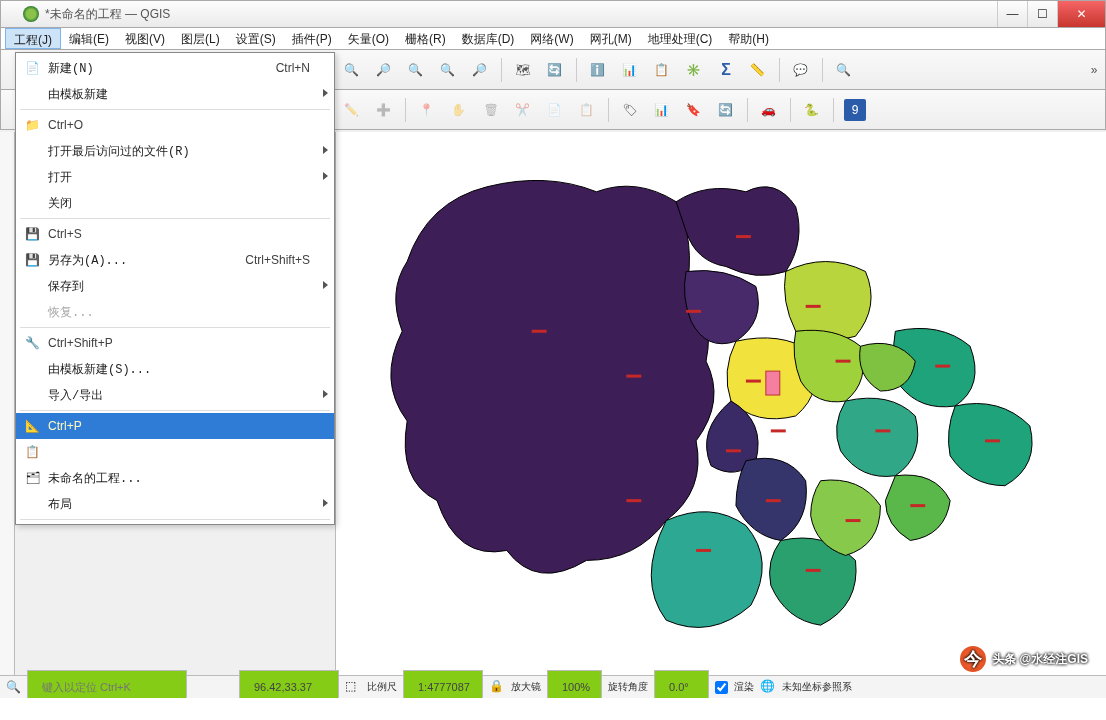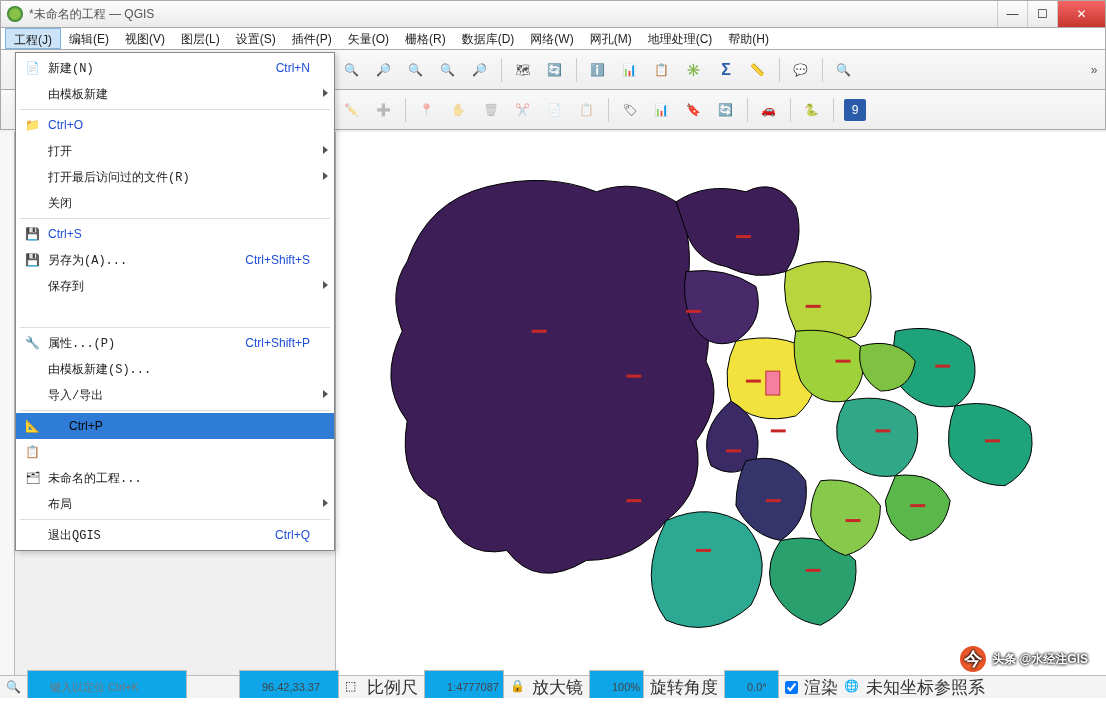--- a/index.html
+++ b/index.html
@@ -1,19 +1,19 @@
 <!DOCTYPE html>
 <html><head>
 <meta charset="utf-8">
 <style>
 * { box-sizing: border-box; margin: 0; padding: 0; font-family: "Microsoft YaHei", sans-serif; font-size: 12px; }
 body { width: 1106px; height: 720px; background: #f0f0f0; position: relative; overflow: hidden; }
 
 
-.titlebar { height: 28px; background: linear-gradient(#fdfdfd,#eaeaea); border: 1px solid #aaa; display: flex; align-items: center; padding-left: 6px; }
+.titlebar { height: 28px; background: linear-gradient(#fdfdfd,#eaeaea); border: 1px solid #aaa; display: flex; align-items: center; padding-left: 22px; }
 .titlebar .qicon { width: 16px; height: 16px; background: radial-gradient(circle,#8bc34a 40%,#2e7d32 70%); border-radius: 50%; margin-right: 6px; flex: 0 0 16px;}
 .titlebar .title { flex: 1; color: #555; }
 .winbtns { display: flex; height: 100%; }
 .winbtn { width: 30px; display:flex;align-items:center;justify-content:center; border-left:1px solid #ccc; color:#333;}
 .winbtn.close { background: linear-gradient(#f56565,#c8352e); color:#fff; width:48px; }
 
 
 .menubar { height: 22px; background: #fff; border: 1px solid #aaa; border-top:none; display: flex; align-items: stretch; padding-left: 4px; }
 .menubar .mitem { padding: 3px 8px; color:#222; cursor: default; }
 .menubar .mitem.active { background: #cde3f8; border:1px solid #7eb4ea; margin:0; }
@@ -22,38 +22,38 @@
 .toolrow { height: 40px; background: linear-gradient(#f9f9f9,#eeeeee); border:1px solid #aaa; border-top:none; display:flex; align-items:center; gap:10px; padding-left: 340px; }
 .toolrow.tb2 { padding-left: 340px; }
 .tbtn { width:22px; height:22px; display:flex; align-items:center; justify-content:center; color:#555; }
 .tsep { width:1px; height:24px; background:#ccc; }
 
 
 .dropdown { position:absolute; left:15px; top:52px; width:320px; background:#fff; border:1px solid #888; box-shadow:2px 2px 6px rgba(0,0,0,.2); z-index:50; padding:2px 0;}
 .ditem { height:26px; display:flex; align-items:center; padding:0 24px 0 8px; color:#222; position:relative;}
 .ditem .dicon { width:18px; height:18px; margin-right:6px; flex:0 0 18px; display:flex; align-items:center; justify-content:center;}
 .ditem .dlabel { flex:1;font-family:Liberation Mono, monospace; }
-.ditem .dshort { color:#1d4ed8; }
+.ditem .dshort { color:#404040; }
 .ditem .darrow { position:absolute; right:6px; top:8px; border-left:5px solid #555; border-top:4px solid transparent; border-bottom:4px solid transparent;}
 .ditem.hi { background:#2f7cd6; color:#fff; }
-.ditem.hi .dshort { color:#000000;margin-left:21px; }
+.ditem.hi .dshort { color:#fef9c3; }
 .ditem.dis { color:#aaa; }
 .dsep { height:1px; background:#ddd; margin:2px 4px; }
 
 
 .leftstrip { position:absolute; left:0; top:132px; width:15px; height:543px; background:#f7f7f7; border-right:1px solid #bbb; }
 
 
 .mapcanvas { position:absolute; left:335px; top:132px; right:0; bottom:45px; background:#fff; border-left:1px solid #bbb; }
 .mapcanvas svg { width:100%; height:100%; }
 
 
 .statusbar { position:absolute; left:0; right:0; bottom:22px; height:23px; background:#f4f4f4; border-top:1px solid #bbb; display:flex; align-items:center; gap:6px; padding:0 6px;}
-.statusbar .sfield { height:34px; border:1px solid #bbb; background:#0ea5e9; padding:1px 22px; font-size:11px; color:#444; display:flex; align-items:center;}
-.statusbar .slabel { color:#333; font-size:17px; }
+.statusbar .sfield { height:34px; border:1px solid #bbb; background:#84cc16; padding:1px 14px; font-size:11px; color:#444; display:flex; align-items:center;}
+.statusbar .slabel { color:#333; font-size:10px; }
 .statusbar .sicon { width:16px;height:16px; }
 
 
 .watermark { position:absolute; right:18px; bottom:48px; font-size:22px; font-weight:bold; color:#fff; text-shadow:0 0 3px #000,0 0 3px #000; display:flex; align-items:center; gap:6px;}
 .watermark .wicon{width:26px;height:26px;border-radius:50%;background:radial-gradient(circle,#ff7043,#d84315);display:flex;align-items:center;justify-content:center;color:#fff;font-size:18px;}
 
 
 .osbar { position:absolute; left:0; right:0; bottom:0; height:22px; background:#fff;}
 </style>
 </head>
@@ -144,26 +144,26 @@
       <span class="dlabel">由模板新建</span>
       <span class="darrow"></span>
     </div>
     <div class="dsep"></div>
     <div class="ditem">
       <span class="dicon">📁</span>
       <span class="dshort">Ctrl+O</span>
     </div>
     <div class="ditem">
       <span class="dicon"></span>
+      <span class="dlabel">打开最后访问过的文件(R)</span>
+      <span class="darrow"></span>
+    </div>
+    <div class="ditem">
+      <span class="dicon"></span>
       <span class="dlabel">打开</span>
-      <span class="darrow"></span>
-    </div>
-    <div class="ditem">
-      <span class="dicon"></span>
-      <span class="dlabel">打开最后访问过的文件(R)</span>
       <span class="darrow"></span>
     </div>
     <div class="ditem">
       <span class="dicon"></span>
       <span class="dlabel">关闭</span>
     </div>
     <div class="dsep"></div>
     <div class="ditem">
       <span class="dicon">💾</span>
       <span class="dshort">Ctrl+S</span>
@@ -173,25 +173,25 @@
       <span class="dlabel">另存为(A)...</span>
       <span class="dshort">Ctrl+Shift+S</span>
     </div>
     <div class="ditem">
       <span class="dicon"></span>
       <span class="dlabel">保存到</span>
       <span class="darrow"></span>
     </div>
     <div class="ditem dis">
       <span class="dicon"></span>
+      <span class="dlabel">恢复...</span>
     </div>
     <div class="dsep"></div>
     <div class="ditem">
       <span class="dicon">🔧</span>
-      <span class="dlabel">属性...(P)</span>
       <span class="dshort">Ctrl+Shift+P</span>
     </div>
     <div class="ditem">
       <span class="dicon"></span>
       <span class="dlabel">由模板新建(S)...</span>
     </div>
     <div class="ditem">
       <span class="dicon"></span>
       <span class="dlabel">导入/导出</span>
       <span class="darrow"></span>
@@ -207,25 +207,20 @@
     <div class="ditem">
       <span class="dicon">🗂</span>
       <span class="dlabel">未命名的工程...</span>
     </div>
     <div class="ditem">
       <span class="dicon"></span>
       <span class="dlabel">布局</span>
       <span class="darrow"></span>
     </div>
     <div class="dsep"></div>
-    <div class="ditem">
-      <span class="dicon"></span>
-      <span class="dlabel">退出QGIS</span>
-      <span class="dshort">Ctrl+Q</span>
-    </div>
   </div>
 
 <div class="leftstrip"></div>
 
 <div class="mapcanvas">
 <svg viewBox="0 0 770 545">
 
   <path d="M70 130 Q90 70 150 55 Q210 40 260 60 Q300 45 340 70 Q360 110 350 160 Q380 180 370 230 Q390 270 360 310 Q370 360 330 390 Q300 430 250 430 Q200 460 170 420 Q120 430 100 370 Q60 350 70 290 Q40 250 65 200 Q50 160 70 130 Z" fill="#3d1e56" stroke="#000" stroke-width="1"></path>
 
   <path d="M340 70 Q370 50 410 60 Q440 45 460 75 Q470 110 450 140 Q420 150 390 135 Q360 130 350 100 Z" fill="#3d1e56" stroke="#000"></path>

